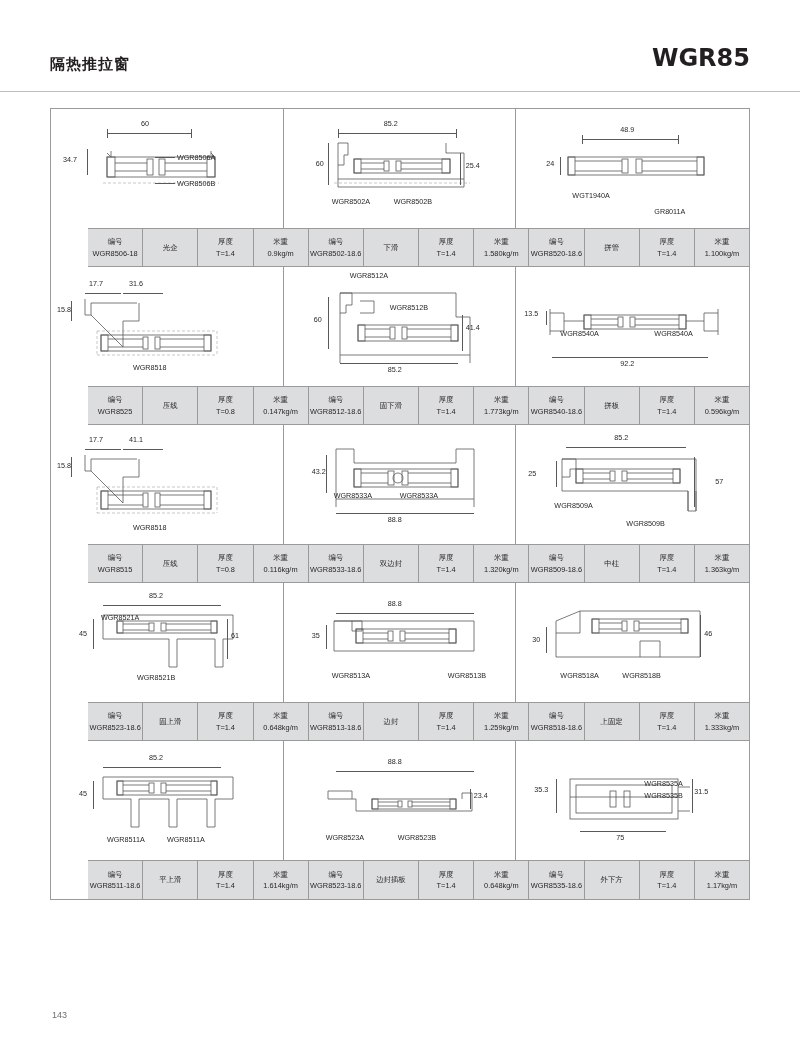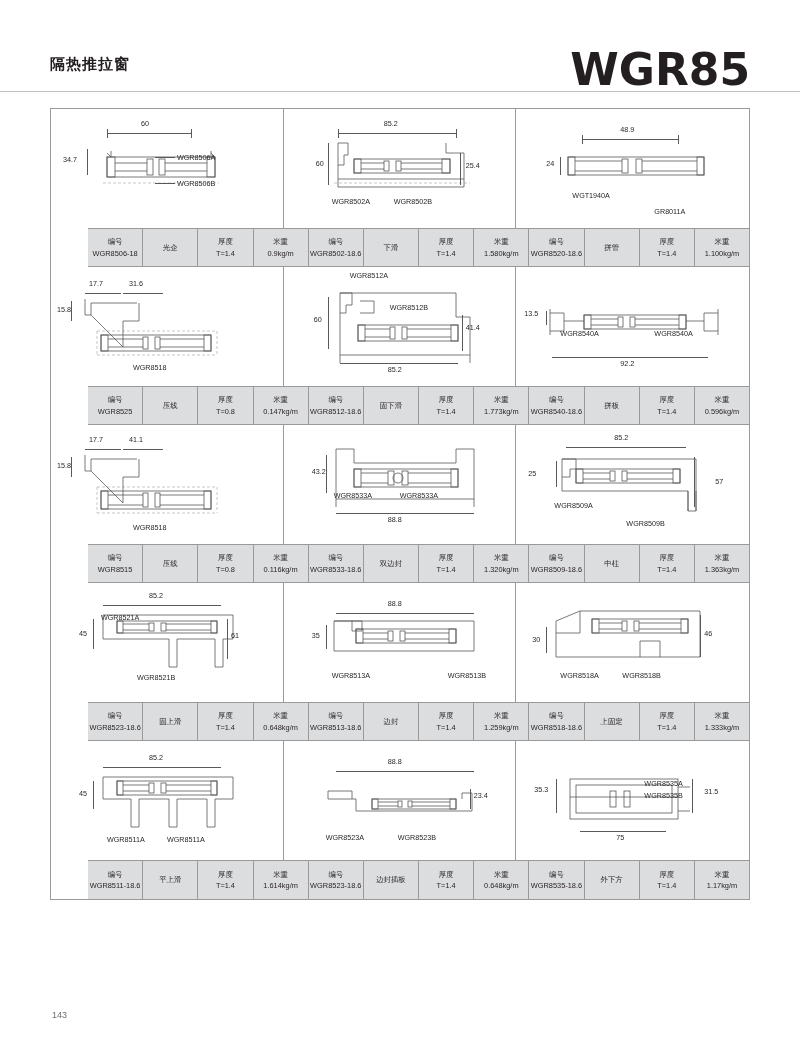--- a/index.html
+++ b/index.html
@@ -24,21 +24,21 @@
     position: absolute;
     left: 50px; top: 55px;
     font-size: 15px;
     font-weight: bold;
     letter-spacing: 1px;
     color: #231f20;
   }
   .header-code {
     position: absolute;
     right: 50px; top: 44px;
-    font-size: 44px;
+    font-size: 24px;
     font-weight: bold;
     letter-spacing: 0px;
     color: #231f20;
     font-family: "DejaVu Sans", sans-serif;
   }
   .header-rule {
     position: absolute;
     left: 0; top: 91px;
     width: 800px;
     height: 1px;
@@ -739,21 +739,21 @@
                 <rect x="60" y="22" width="6" height="16"></rect>
                 <rect x="74" y="22" width="6" height="16"></rect>
                 <path d="M128 18 L140 18 M128 42 L140 42"></path>
               </g>
             </svg>
           </div>
           <div class="ln v1" style="left:40px;top:38px;height:34px;"></div>
           <div class="ln v1" style="left:176px;top:38px;height:34px;"></div>
           <div class="ln h1" style="left:64px;top:90px;width:86px;"></div>
           <div class="lbl" style="left:18px;top:44px;">35.3</div>
-          <div class="lbl" style="left:188px;top:46px;">31.5</div>
+          <div class="lbl" style="left:178px;top:46px;">31.5</div>
           <div class="lbl" style="left:100px;top:92px;">75</div>
           <div class="lbl" style="left:128px;top:38px;">WGR8535A</div>
           <div class="lbl" style="left:128px;top:50px;">WGR8535B</div>
         </div>
       </div>
 
     </div>
     <div class="spec">
       <div class="spec-cell">
         <span class="l1">编号</span>

